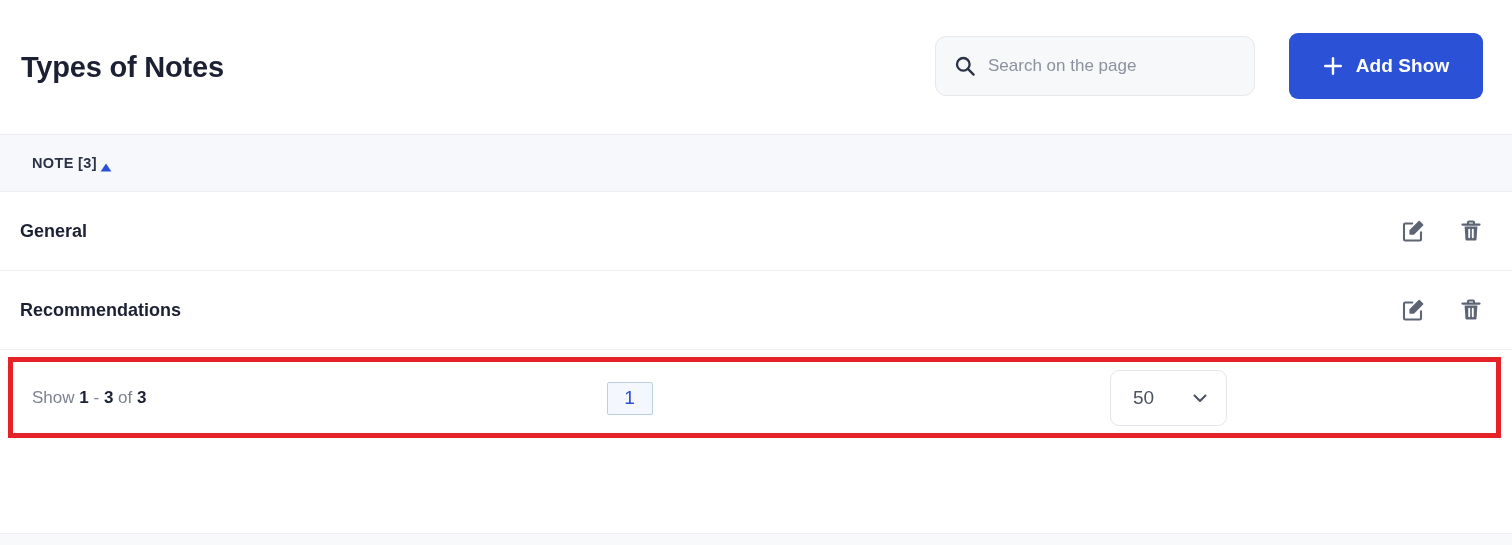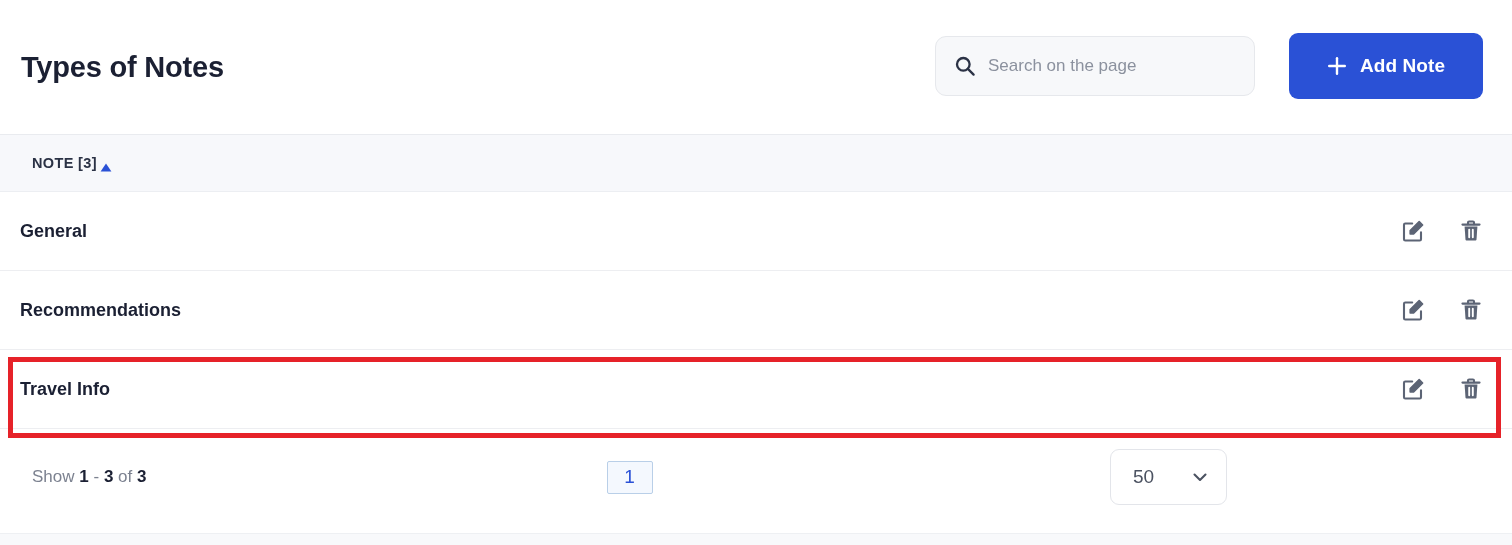--- a/index.html
+++ b/index.html
@@ -298,21 +298,21 @@
       <input class="search-input" type="text" placeholder="Search on the page" style="">
     </div>
 
     <button class="add-btn">
       <span class="plus-icon">
         <svg viewBox="0 0 20 20" fill="none" xmlns="http://www.w3.org/2000/svg">
           <line x1="10" y1="2.2" x2="10" y2="17.8" stroke="currentColor" stroke-width="2.4" stroke-linecap="round"></line>
           <line x1="2.2" y1="10" x2="17.8" y2="10" stroke="currentColor" stroke-width="2.4" stroke-linecap="round"></line>
         </svg>
       </span>
-      <span>Add Note</span>
+      <span>Add Show</span>
     </button>
   </div>
 
   <div class="table">
 
     <div class="table-head">
       <div class="col-head">
         <span class="col-head-label">NOTE [3]</span>
         <span class="sort-asc-icon">
           <svg viewBox="0 0 12 9" xmlns="http://www.w3.org/2000/svg">
@@ -357,40 +357,20 @@
             <path d="M4.5 6.6H21.5" stroke="currentColor" stroke-width="2.2" stroke-linecap="round"></path>
             <path d="M10 6.2V4.6C10 4.0 10.5 3.5 11.1 3.5H14.9C15.5 3.5 16 4.0 16 4.6V6.2" stroke="currentColor" stroke-width="2.1" stroke-linecap="round" stroke-linejoin="round"></path>
             <path d="M6.6 8.6H19.4L18.5 21.4C18.45 22.1 17.9 22.6 17.2 22.6H8.8C8.1 22.6 7.55 22.1 7.5 21.4L6.6 8.6Z" fill="currentColor"></path>
             <line x1="11.2" y1="11.8" x2="11.2" y2="19.2" stroke="#ffffff" stroke-width="1.9" stroke-linecap="round"></line>
             <line x1="14.8" y1="11.8" x2="14.8" y2="19.2" stroke="#ffffff" stroke-width="1.9" stroke-linecap="round"></line>
           </svg>
         </button>
       </div>
     </div>
 
-    <div class="row">
-      <span class="row-label">Travel Info</span>
-      <div class="row-actions">
-        <button class="icon-btn">
-          <svg viewBox="0 0 26 26" fill="none" xmlns="http://www.w3.org/2000/svg">
-            <path d="M21 14.4V21.2C21 21.9 20.4 22.5 19.7 22.5H5.3C4.6 22.5 4 21.9 4 21.2V6.8C4 6.1 4.6 5.5 5.3 5.5H12.2" stroke="currentColor" stroke-width="2.1" stroke-linecap="round" stroke-linejoin="round"></path>
-            <path d="M19.2 3.6L22.6 7L13.6 16H10.2V12.6L19.2 3.6Z" fill="currentColor" stroke="currentColor" stroke-width="1.6" stroke-linejoin="round"></path>
-          </svg>
-        </button>
-        <button class="icon-btn">
-          <svg viewBox="0 0 26 26" fill="none" xmlns="http://www.w3.org/2000/svg">
-            <path d="M4.5 6.6H21.5" stroke="currentColor" stroke-width="2.2" stroke-linecap="round"></path>
-            <path d="M10 6.2V4.6C10 4.0 10.5 3.5 11.1 3.5H14.9C15.5 3.5 16 4.0 16 4.6V6.2" stroke="currentColor" stroke-width="2.1" stroke-linecap="round" stroke-linejoin="round"></path>
-            <path d="M6.6 8.6H19.4L18.5 21.4C18.45 22.1 17.9 22.6 17.2 22.6H8.8C8.1 22.6 7.55 22.1 7.5 21.4L6.6 8.6Z" fill="currentColor"></path>
-            <line x1="11.2" y1="11.8" x2="11.2" y2="19.2" stroke="#ffffff" stroke-width="1.9" stroke-linecap="round"></line>
-            <line x1="14.8" y1="11.8" x2="14.8" y2="19.2" stroke="#ffffff" stroke-width="1.9" stroke-linecap="round"></line>
-          </svg>
-        </button>
-      </div>
-    </div>
   </div>
 
   <div class="annotation-box"></div>
 
   <div class="footer">
 
     <div class="show-text">
       <span>Show</span>
       <b>1</b>
       <span>-</span>

